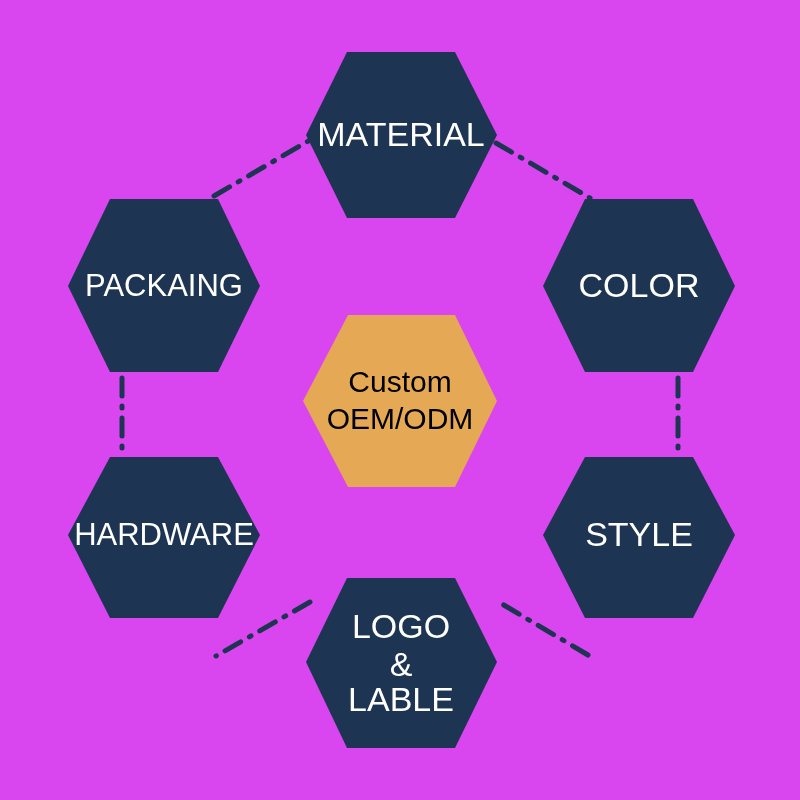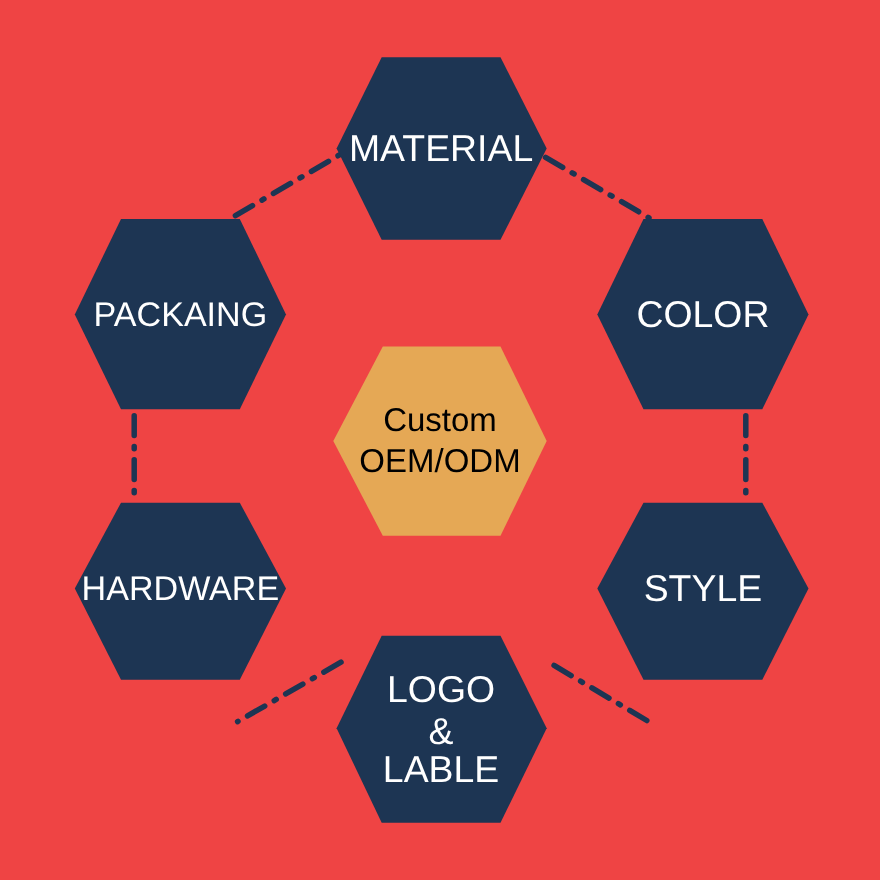--- a/index.html
+++ b/index.html
@@ -11,21 +11,21 @@
   body {
     width: 800px;
     height: 800px;
     font-family: "Liberation Sans", sans-serif;
     overflow: hidden;
   }
   #diagram-root {
     position: relative;
     width: 800px;
     height: 800px;
-    background: #ef4444;
+    background: #d946ef;
   }
   #diagram-svg {
     position: absolute;
     left: 0;
     top: 0;
     width: 800px;
     height: 800px;
     display: block;
   }
   .hex-label {

